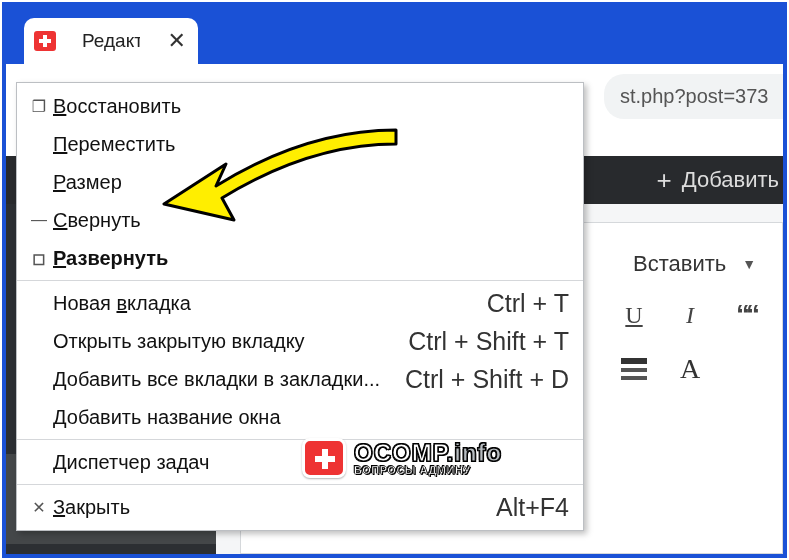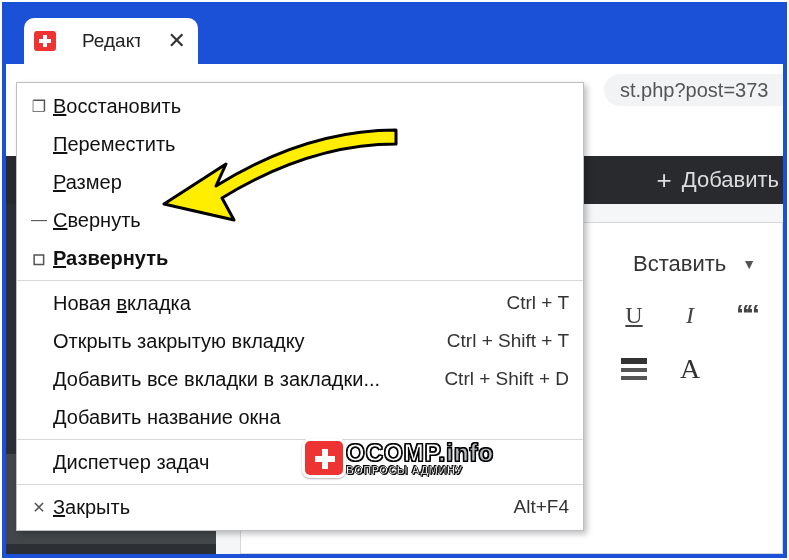--- a/index.html
+++ b/index.html
@@ -77,21 +77,21 @@
     top: 58px;
     left: 0; right: 0;
     height: 60px;
     background: #fff;
   }
   .urlbar {
     position: absolute;
     top: 10px;
     left: 598px;
     right: 0;
-    height: 32px;
+    height: 45px;
     background: #f1f3f4;
     border-radius: 20px 0 0 20px;
     display: flex;
     align-items: center;
     padding-left: 16px;
     font-size: 20px;
     color: #555;
     overflow: hidden;
     white-space: nowrap;
   }
@@ -194,39 +194,40 @@
     white-space: nowrap;
   }
   .mi .ic {
     width: 28px;
     display: inline-flex;
     justify-content: center;
     font-size: 16px;
     color: #555;
   }
   .mi .lbl { flex: 1; }
-  .mi .sc { color: #333; font-size: 19px; margin-left: 20px; }
+  .mi .sc { color: #333; font-size: 25px; margin-left: 20px; }
   .mi.bold { font-weight: 700; }
   .mi .ul { text-decoration: underline; }
   .sep { height: 1px; background: #d5d7da; margin: 3px 0; }
 
   
   .arrow {
     position: absolute;
     top: 110px; left: 140px;
     width: 260px; height: 120px;
     z-index: 200;
     pointer-events: none;
   }
 
   
   .wm {
     position: absolute;
     left: 296px; top: 432px;
     display: flex; align-items: center;
+    gap: 8px;
     z-index: 300;
     font-family: Arial, sans-serif;
   }
   .wm-badge {
     width: 44px; height: 40px;
     background: #e33;
     border-radius: 8px;
     border: 3px solid #fff;
     position: relative;
     box-shadow: 0 1px 2px rgba(0,0,0,.3);

